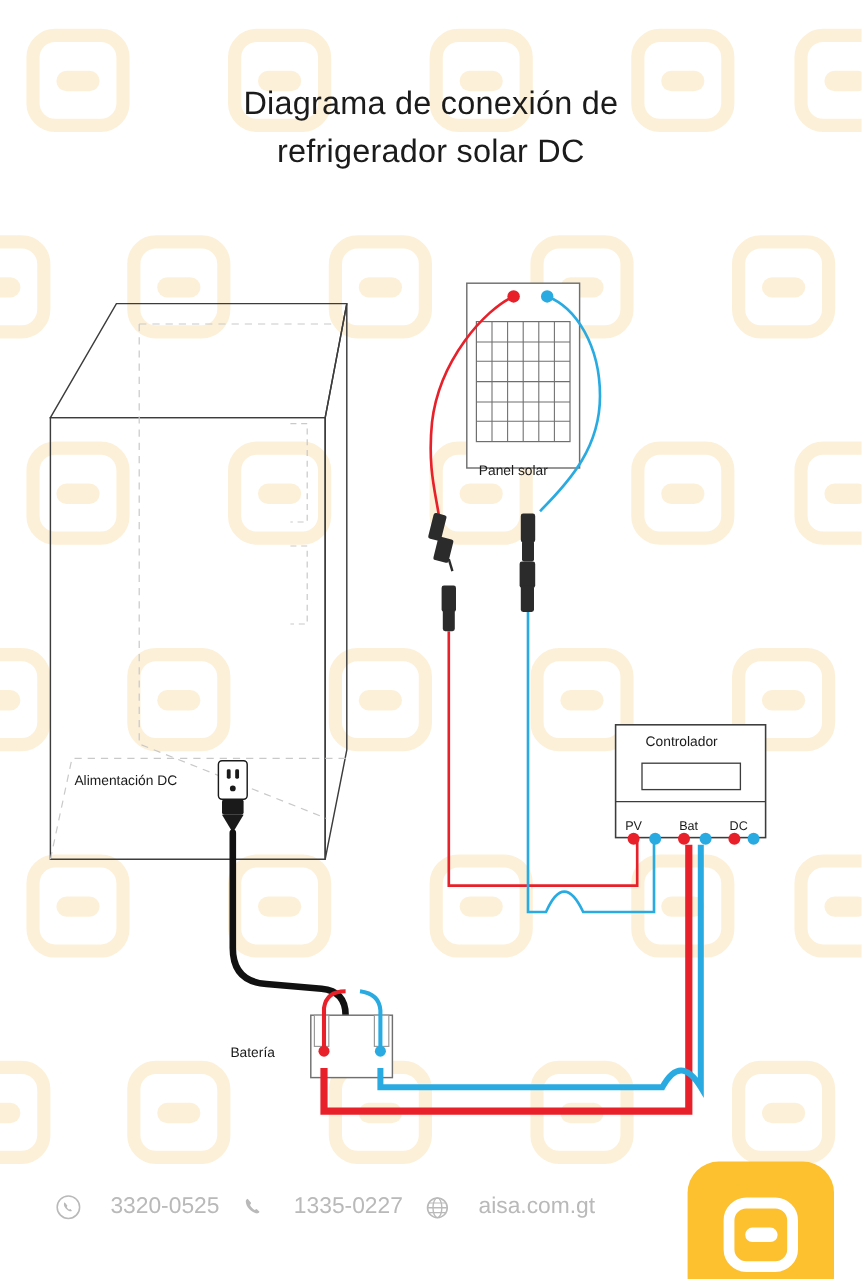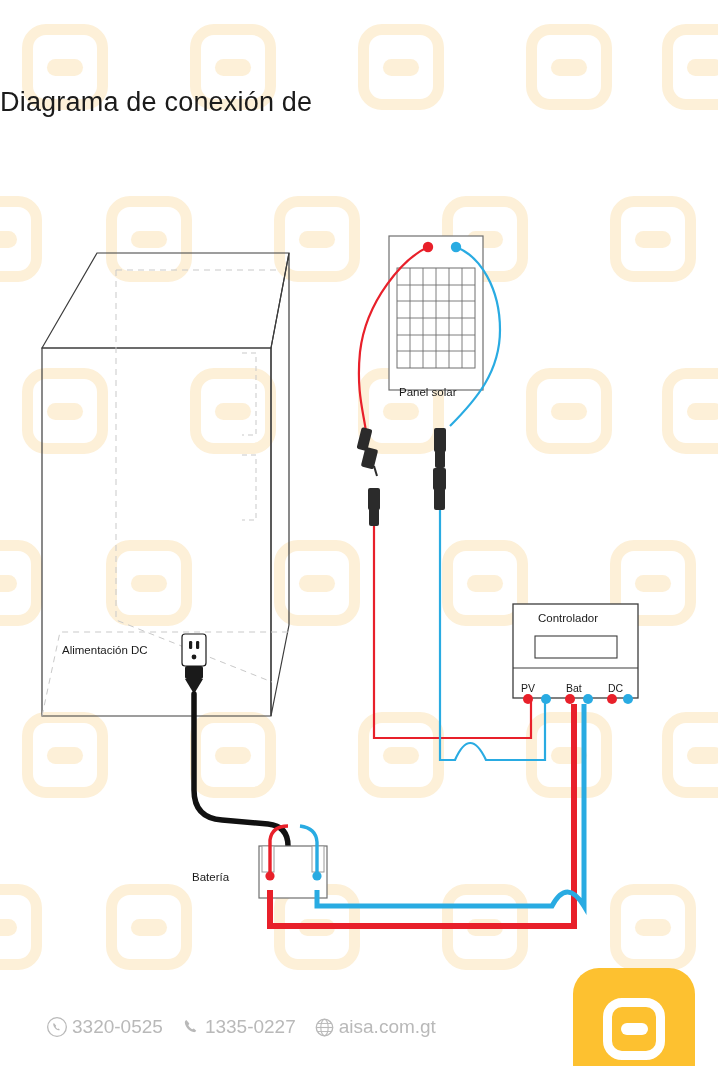--- a/index.html
+++ b/index.html
@@ -44,26 +44,26 @@
     width: 36px; height: 17px;
     border-radius: 9px;
     background: #fdf0d8;
   }
   
   .title {
     position: absolute;
     left: 0;
     top: 66px;
     width: 718px;
+    text-align: center;
     font-size: 27px;
     line-height: 40px;
     font-weight: 400;
     color: #1b1b1b;
     letter-spacing: 0.2px;
-    margin-top: 16px;
   }
   
   #diagram {
     position: absolute;
     left: 0; top: 0;
   }
   .lbl {
     font-family: "Liberation Sans", sans-serif;
     font-size: 11.5px;
     fill: #1a1a1a;
@@ -87,23 +87,22 @@
     top: 0;
     display: flex;
     align-items: center;
     gap: 18px;
     color: #b9b9b9;
     font-size: 19px;
   }
   .contact-item {
     display: flex;
     align-items: center;
-    gap: 4px;
+    gap: 24px;
     color: #b9b9b9;
-    margin-top: 21px;
   }
   .contact-item svg { display: block; }
   .logo-badge {
     position: absolute;
     left: 573px;
     top: -27px;
     width: 122px;
     height: 122px;
     background: #fdc130;
     border-radius: 26px 26px 26px 26px;
@@ -227,20 +226,21 @@
     <div class="wm" style="left:442px; top:884px;">
         <i></i>
       </div>
     <div class="wm" style="left:610px; top:884px;">
         <i></i>
       </div>
   </div>
 
   <div class="title">
     <div>Diagrama de conexión de</div>
+    <div>refrigerador solar DC</div>
   </div>
 
   <svg id="diagram" width="718" height="1000" viewBox="0 0 718 1000">
 
     <g>
 
       <polygon points="42,348 42,716 271,716 271,348" fill="#ffffff" fill-opacity="0.0" stroke="#3c3c3c" stroke-width="1.2"></polygon>
 
       <polygon points="42,348 97,253 289,253 271,348" fill="#ffffff" fill-opacity="0.0" stroke="#3c3c3c" stroke-width="1.2"></polygon>
 

